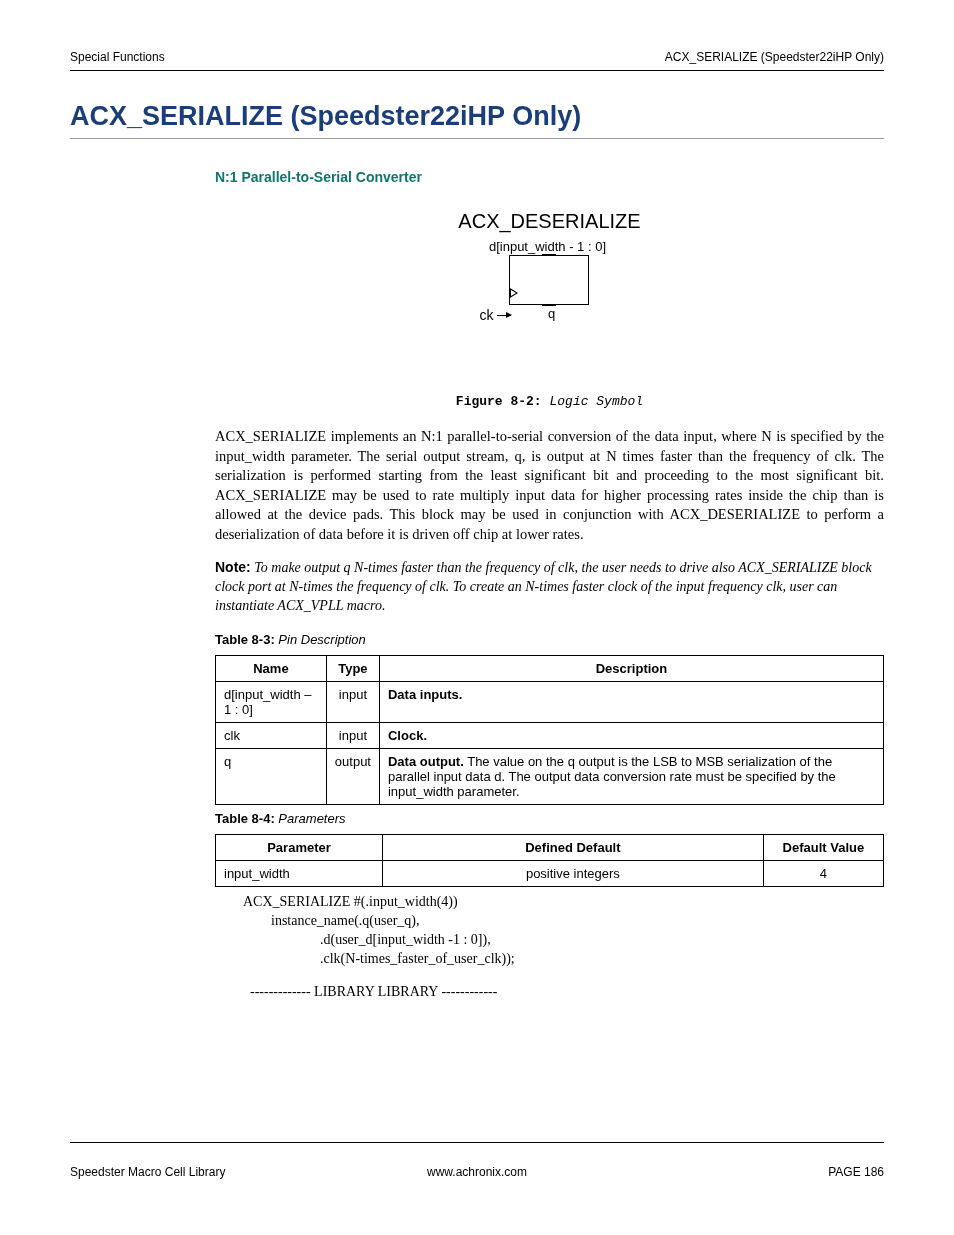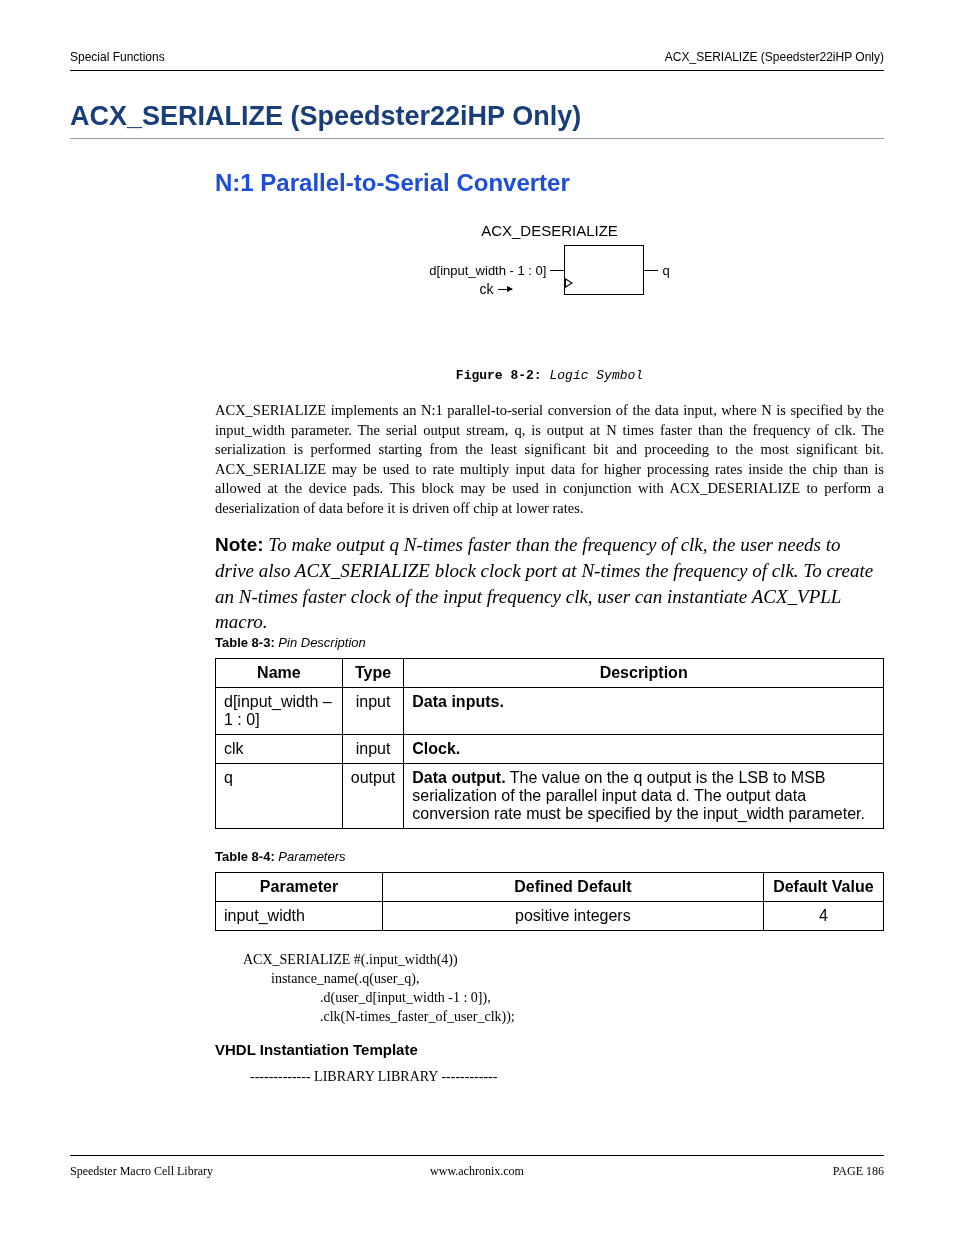--- a/index.html
+++ b/index.html
@@ -33,41 +33,42 @@
     border-bottom: 1px solid #999;
     padding-bottom: 6px;
     margin-bottom: 30px;
   }
   .content {
     margin-left: 145px;
   }
   .sub-heading {
     font-family: Arial, sans-serif;
     font-weight: bold;
-    font-size: 24px;
-    color: #1d4ed8;
+    font-size: 14px;
+    color: #0f766e;
     margin-bottom: 25px;
   }
   .diagram-wrap {
     text-align: center;
     margin: 20px 0 70px 0;
   }
   .diagram {
     display: inline-block;
     position: relative;
   }
   .diagram-title {
     font-family: Arial, sans-serif;
-    font-size: 15px;
+    font-size: 20px;
     margin-bottom: 6px;
   }
   .block-row {
     display: flex;
     align-items: center;
     justify-content: center;
+    flex-direction: column;
   }
   .port-left {
     font-family: Arial, sans-serif;
     font-size: 13px;
     text-align: right;
     margin-right: 4px;
   }
   .line-h {
     width: 14px;
     height: 1px;
@@ -146,22 +147,23 @@
   .figure-caption i {
     font-style: italic;
   }
   .body-text {
     font-size: 14.5px;
     text-align: justify;
     line-height: 1.35;
     margin-bottom: 14px;
   }
   .note {
-    font-size: 19px;
+    font-size: 14px;
     line-height: 1.35;
+    margin-bottom: 16px;
   }
   .note b {
     font-family: Arial, sans-serif;
     font-weight: bold;
   }
   .note-body {
     font-style: italic;
   }
   .table-caption {
     font-family: Arial, sans-serif;
@@ -170,23 +172,23 @@
   }
   .table-caption b {
     font-weight: bold;
   }
   .table-caption i {
     font-style: italic;
   }
   table {
     border-collapse: collapse;
     width: 100%;
-    margin-bottom: 20px;
-    font-family: Arial, sans-serif;
-    font-size: 16px;
+    margin-bottom: 6px;
+    font-family: Arial, sans-serif;
+    font-size: 13px;
   }
   th, td {
     border: 1px solid #000;
     padding: 5px 8px;
     text-align: left;
     vertical-align: top;
   }
   th {
     font-weight: bold;
     text-align: center;
@@ -208,22 +210,22 @@
     margin-left: 28px;
     margin-bottom: 14px;
     line-height: 1.35;
   }
   .footer {
     position: absolute;
     bottom: 40px;
     left: 70px;
     right: 70px;
     border-top: 1px solid #000;
-    padding-top: 8px;
-    font-family: Liberation Serif, serif;
+    padding-top: 22px;
+    font-family: Liberation Sans, sans-serif;
     font-size: 12px;
     display: flex;
     justify-content: space-between;
     margin-top: 24px;
   }
   .footer-center {
     position: absolute;
     left: 50%;
     transform: translateX(-50%);
   }
@@ -328,21 +330,20 @@
           <td class="center-cell">4</td>
         </tr>
       </tbody>
     </table>
 
     <div class="code">ACX_SERIALIZE #(.input_width(4))
         instance_name(.q(user_q),
                       .d(user_d[input_width -1 : 0]),
                       .clk(N-times_faster_of_user_clk));</div>
 
-    <div class="section-heading">VHDL Instantiation Template</div>
     <div class="code">  ------------- LIBRARY LIBRARY ------------</div>
 
   </div>
 
   <div class="footer">
     <span>Speedster Macro Cell Library</span>
     <span class="footer-center">www.achronix.com</span>
     <span>PAGE 186</span>
   </div>
 

